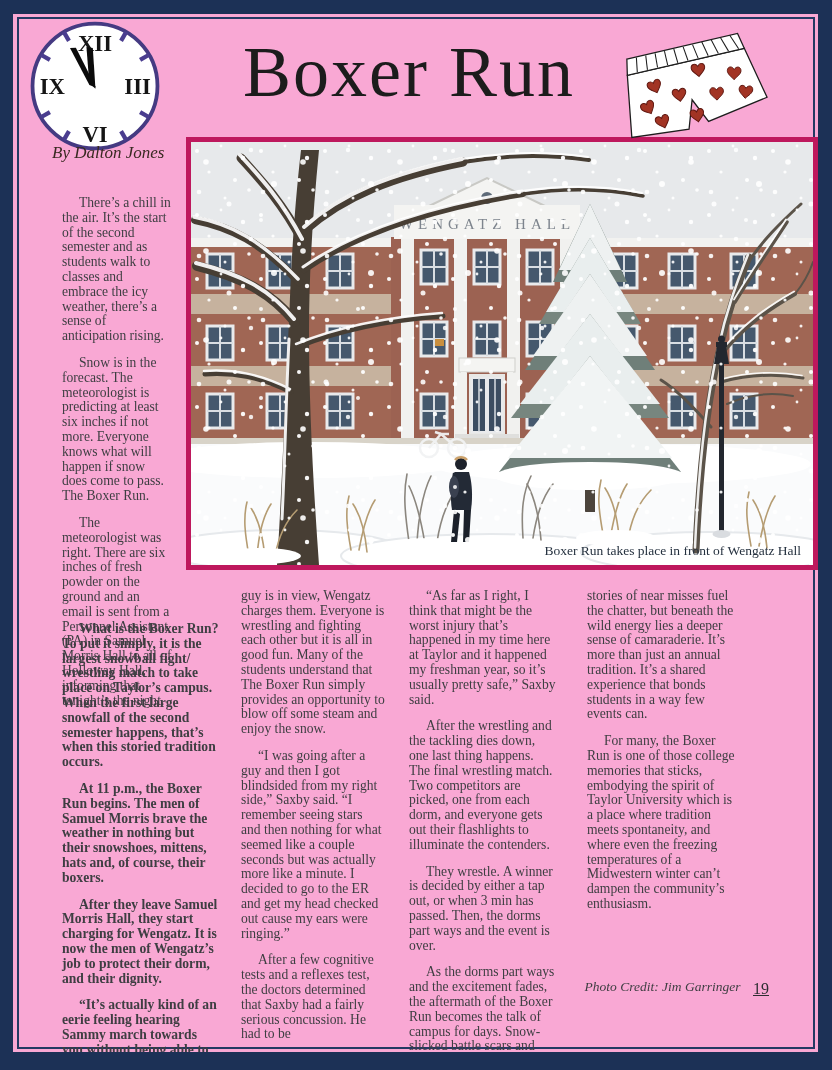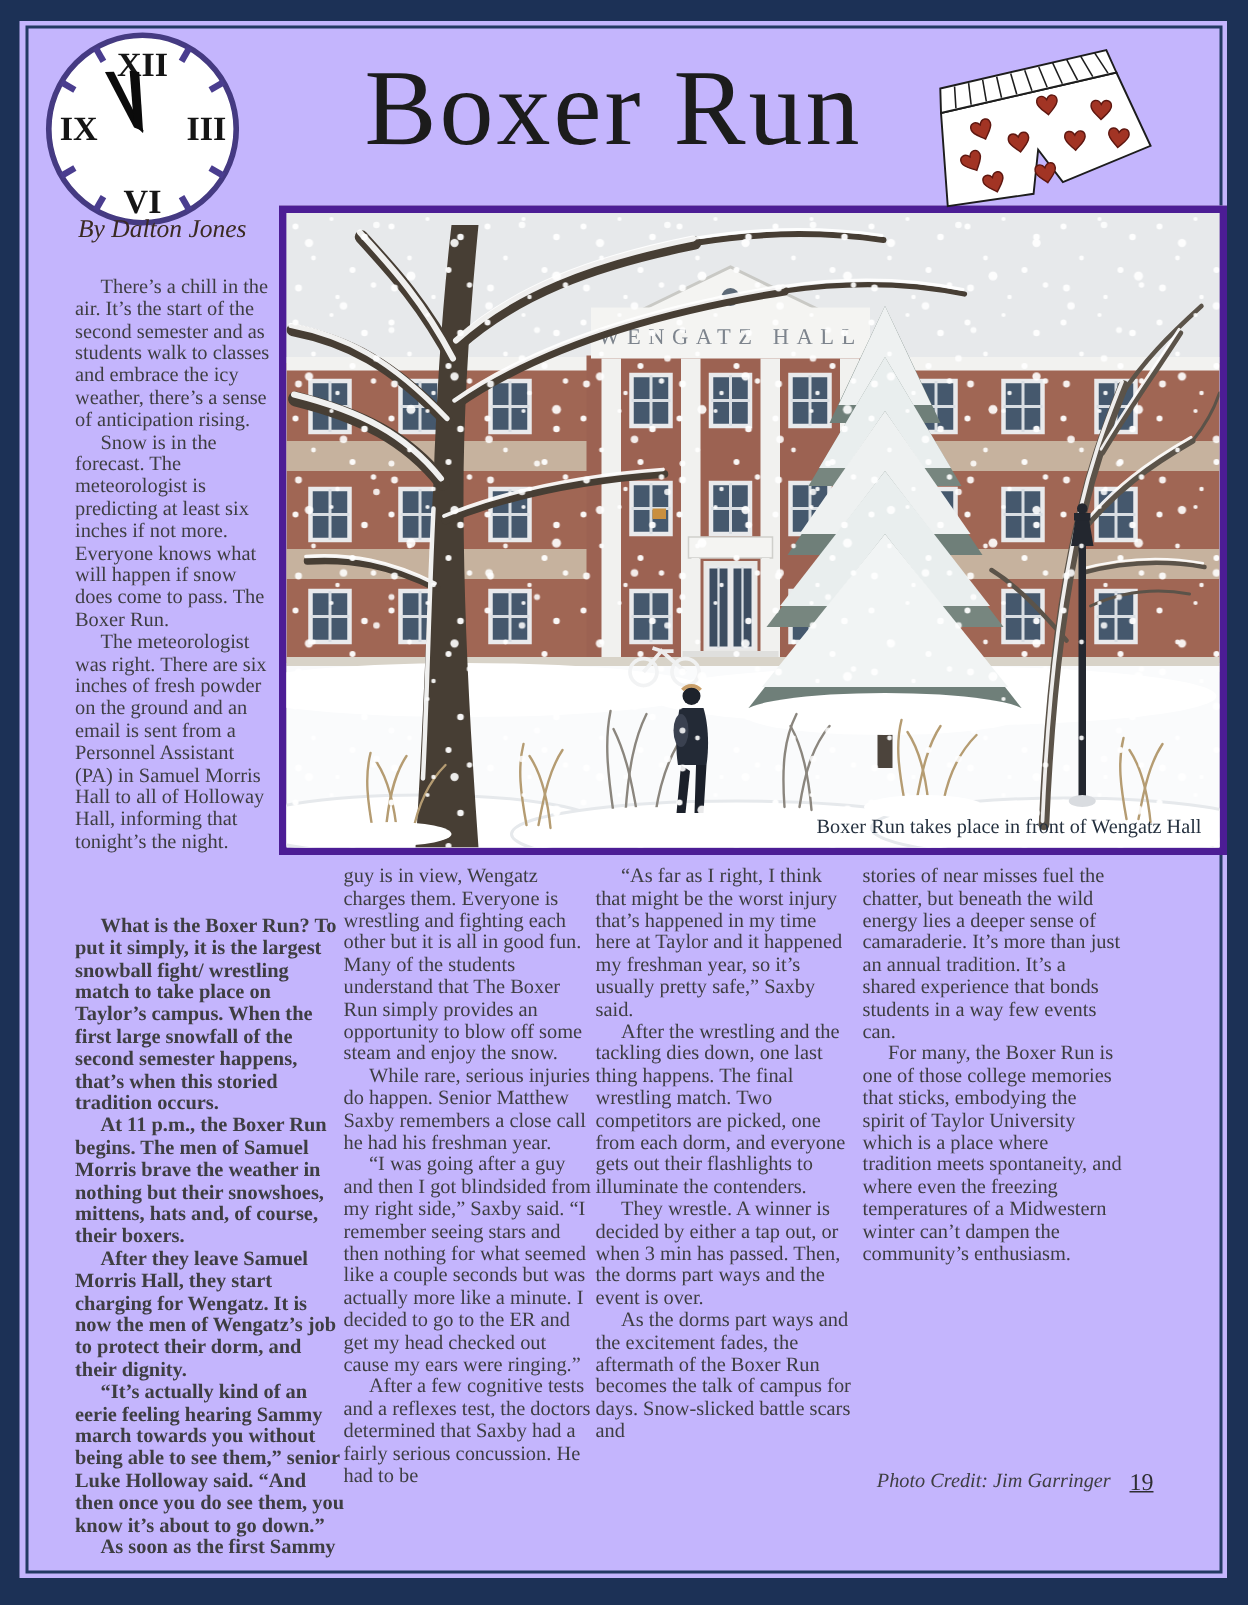--- a/index.html
+++ b/index.html
@@ -1,34 +1,34 @@
 <!DOCTYPE html>
 <html><head>
 <meta charset="utf-8">
 <style>
   html,body{margin:0;padding:0;background:#fff;}
-  .page{position:relative;width:832px;height:1070px;background:#c4b5fd;overflow:hidden;
+  .page{position:relative;width:832px;height:1070px;background:#f9a8d4;overflow:hidden;
         font-family:"Liberation Serif", serif;}
   .outer-border{position:absolute;inset:0;border-style:solid;border-color:#1c3156;
         border-width:14px 14px 18px 13px;pointer-events:none;z-index:50;}
   .inner-frame{position:absolute;left:17px;top:17px;right:17px;bottom:21px;
         border:2px solid #233a63;z-index:1;}
   .clock-wrap{position:absolute;left:24px;top:15px;width:142px;height:142px;z-index:3;}
   .byline{position:absolute;left:52px;top:143px;width:140px;z-index:3;
         font-style:italic;font-size:17px;color:#3a2a22;}
   .title{position:absolute;left:183px;top:36px;width:452px;z-index:3;text-align:center;
         font-size:72px;letter-spacing:2px;color:#1c1c1c;line-height:1;}
   .shorts-wrap{position:absolute;left:612px;top:26px;width:160px;height:128px;z-index:3;}
   .photo{position:absolute;left:186px;top:137px;width:622px;height:423px;z-index:2;
-        border:5px solid #4c1d95;background:#e7e9eb;}
+        border:5px solid #be185d;background:#e7e9eb;}
   .photo svg{display:block;}
   .photo-caption{position:absolute;right:12px;bottom:6px;z-index:4;font-size:13.5px;
         color:#25313f;}
   .col{position:absolute;z-index:2;font-size:13.6px;line-height:14.8px;color:#3e3e42;}
-  .col p{margin:0;text-indent:17px;}
+  .col p{margin:12px;text-indent:17px;}
   .col p.noindent{text-indent:0;}
   .col1-top{left:50px;top:184px;width:134px;}
   .col1-bot{left:50px;top:610px;width:181px;font-weight:bold;}
   .col2{left:229px;top:577px;width:168px;}
   .col3{left:397px;top:577px;width:171px;}
   .col4{left:575px;top:577px;width:173px;}
   .credit{position:absolute;left:575px;top:979px;width:175px;z-index:2;text-align:center;
         font-style:italic;font-size:13.5px;color:#3e3e42;}
   .pagenum{position:absolute;left:753px;top:980px;z-index:2;font-size:16px;color:#2e2e32;text-decoration:underline;}
 </style>
@@ -333,21 +333,20 @@
   <div class="col col1-bot">
     <p>What is the Boxer Run? To put it simply, it is the largest snowball fight/ wrestling match to take place on Taylor’s campus. When the first large snowfall of the second semester happens, that’s when this storied tradition occurs.</p>
     <p>At 11 p.m., the Boxer Run begins. The men of Samuel Morris brave the weather in nothing but their snowshoes, mittens, hats and, of course, their boxers.</p>
     <p>After they leave Samuel Morris Hall, they start charging for Wengatz. It is now the men of Wengatz’s job to protect their dorm, and their dignity.</p>
     <p>“It’s actually kind of an eerie feeling hearing Sammy march towards you without being able to see them,” senior Luke Holloway said. “And then once you do see them, you know it’s about to go down.”</p>
     <p>As soon as the first Sammy</p>
   </div>
 
   <div class="col col2">
     <p class="noindent">guy is in view, Wengatz charges them. Everyone is wrestling and fighting each other but it is all in good fun. Many of the students understand that The Boxer Run simply provides an opportunity to blow off some steam and enjoy the snow.</p>
-    <p>While rare, serious injuries do happen. Senior Matthew Saxby remembers a close call he had his freshman year.</p>
     <p>“I was going after a guy and then I got blindsided from my right side,” Saxby said. “I remember seeing stars and then nothing for what seemed like a couple seconds but was actually more like a minute. I decided to go to the ER and get my head checked out cause my ears were ringing.”</p>
     <p>After a few cognitive tests and a reflexes test, the doctors determined that Saxby had a fairly serious concussion. He had to be</p>
   </div>
 
   <div class="col col3">
     <p>“As far as I right, I think that might be the worst injury that’s happened in my time here at Taylor and it happened my freshman year, so it’s usually pretty safe,” Saxby said.</p>
     <p>After the wrestling and the tackling dies down, one last thing happens. The final wrestling match. Two competitors are picked, one from each dorm, and everyone gets out their flashlights to illuminate the contenders.</p>
     <p>They wrestle. A winner is decided by either a tap out, or when 3 min has passed. Then, the dorms part ways and the event is over.</p>
     <p>As the dorms part ways and the excitement fades, the aftermath of the Boxer Run becomes the talk of campus for days. Snow-slicked battle scars and</p>
   </div>

